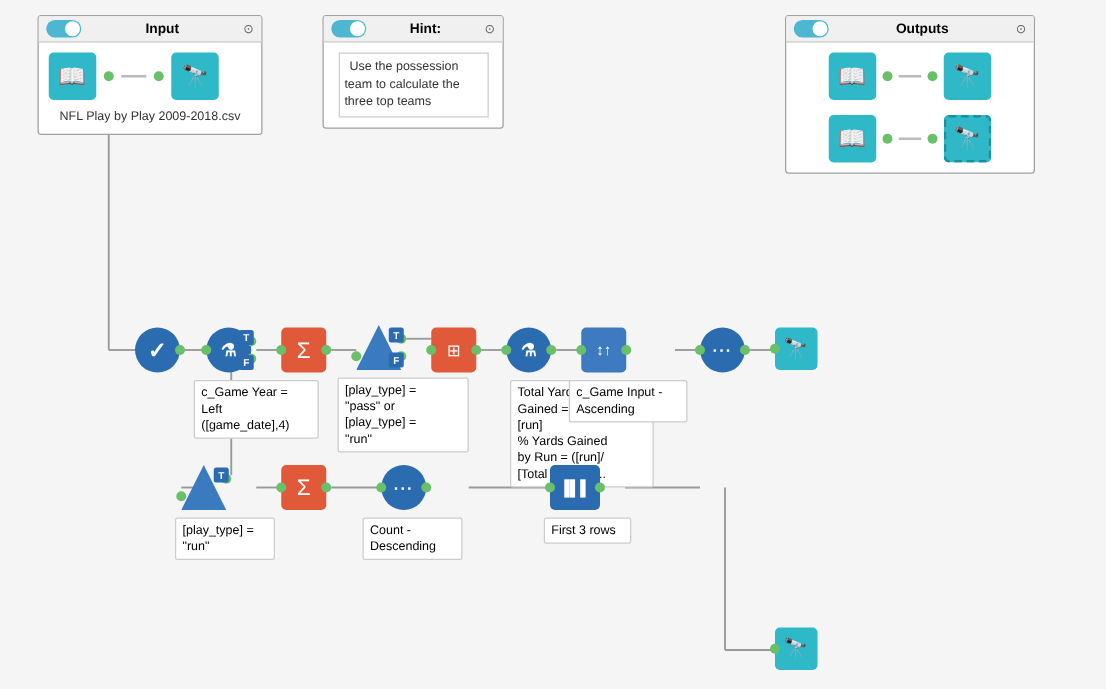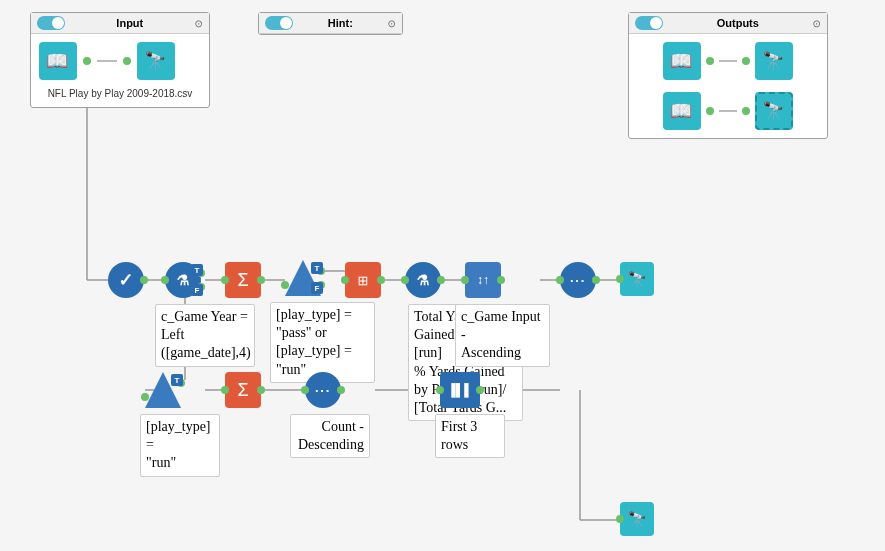--- a/index.html
+++ b/index.html
@@ -154,26 +154,25 @@
     }
     .port-left { left: -4px; top: 50%; transform: translateY(-50%); }
     .port-right { right: -4px; top: 50%; transform: translateY(-50%); }
 
     
     .node-label {
       position: absolute;
       background: white;
       border: 1px solid #ccc;
       padding: 3px 5px;
-      font-size: 14px;
+      font-size: 10px;
       line-height: 1.3;
       border-radius: 2px;
       white-space: pre-line;
       min-width: 70px;
-      font-family: Liberation Serif, serif;
     }
 
     
     .connections-svg {
       position: absolute;
       top: 0;
       left: 0;
       width: 885px;
       height: 551px;
       pointer-events: none;
@@ -265,20 +264,25 @@
   </div>
   <div style="padding: 0 8px 8px; font-size:10px; color:#333; text-align:center;">NFL Play by Play
 2009-2018.csv</div>
 </div>
 
 <div class="panel-box" style="left:258px; top:12px; width:145px;">
   <div class="panel-header">
     <span class="panel-toggle"></span>
     <span class="panel-title">Hint:</span>
     <span class="panel-chevron">⊙</span>
+  </div>
+  <div class="panel-content">
+    <div style="border:1px solid #ccc; background:#fff; padding:4px; width:120px;">
+      <span class="hint-text">Use the possession team to calculate the three top teams</span>
+    </div>
   </div>
 </div>
 
 <div class="panel-box" style="left:628px; top:12px; width:200px;">
   <div class="panel-header">
     <span class="panel-toggle"></span>
     <span class="panel-title">Outputs</span>
     <span class="panel-chevron">⊙</span>
   </div>
   <div class="panel-content">
@@ -410,21 +414,21 @@
     <span class="port port-right"></span>
   </div>
 </div>
 
 <div class="node-wrapper" style="left:305px; top:372px;">
   <div class="node-inner">
     <div class="circle-node circle-blue" style="font-size:13px; letter-spacing:1px;">···</div>
     <span class="port port-left"></span>
     <span class="port port-right"></span>
   </div>
-  <div class="node-label" style="top:42px; left:-15px; width:80px;text-align:right;">Count -
+  <div class="node-label" style="top:42px; left:-15px; width:80px;">Count -
 Descending</div>
 </div>
 
 <div class="node-wrapper" style="left:440px; top:372px;">
   <div class="node-inner">
     <div class="circle-node circle-blue" style="font-size:12px; width:40px; height:36px; border-radius:4px;">▐▌▌</div>
     <span class="port port-left"></span>
     <span class="port port-right"></span>
   </div>
   <div class="node-label" style="top:42px; left:-5px; width:70px;">First 3 rows</div>

